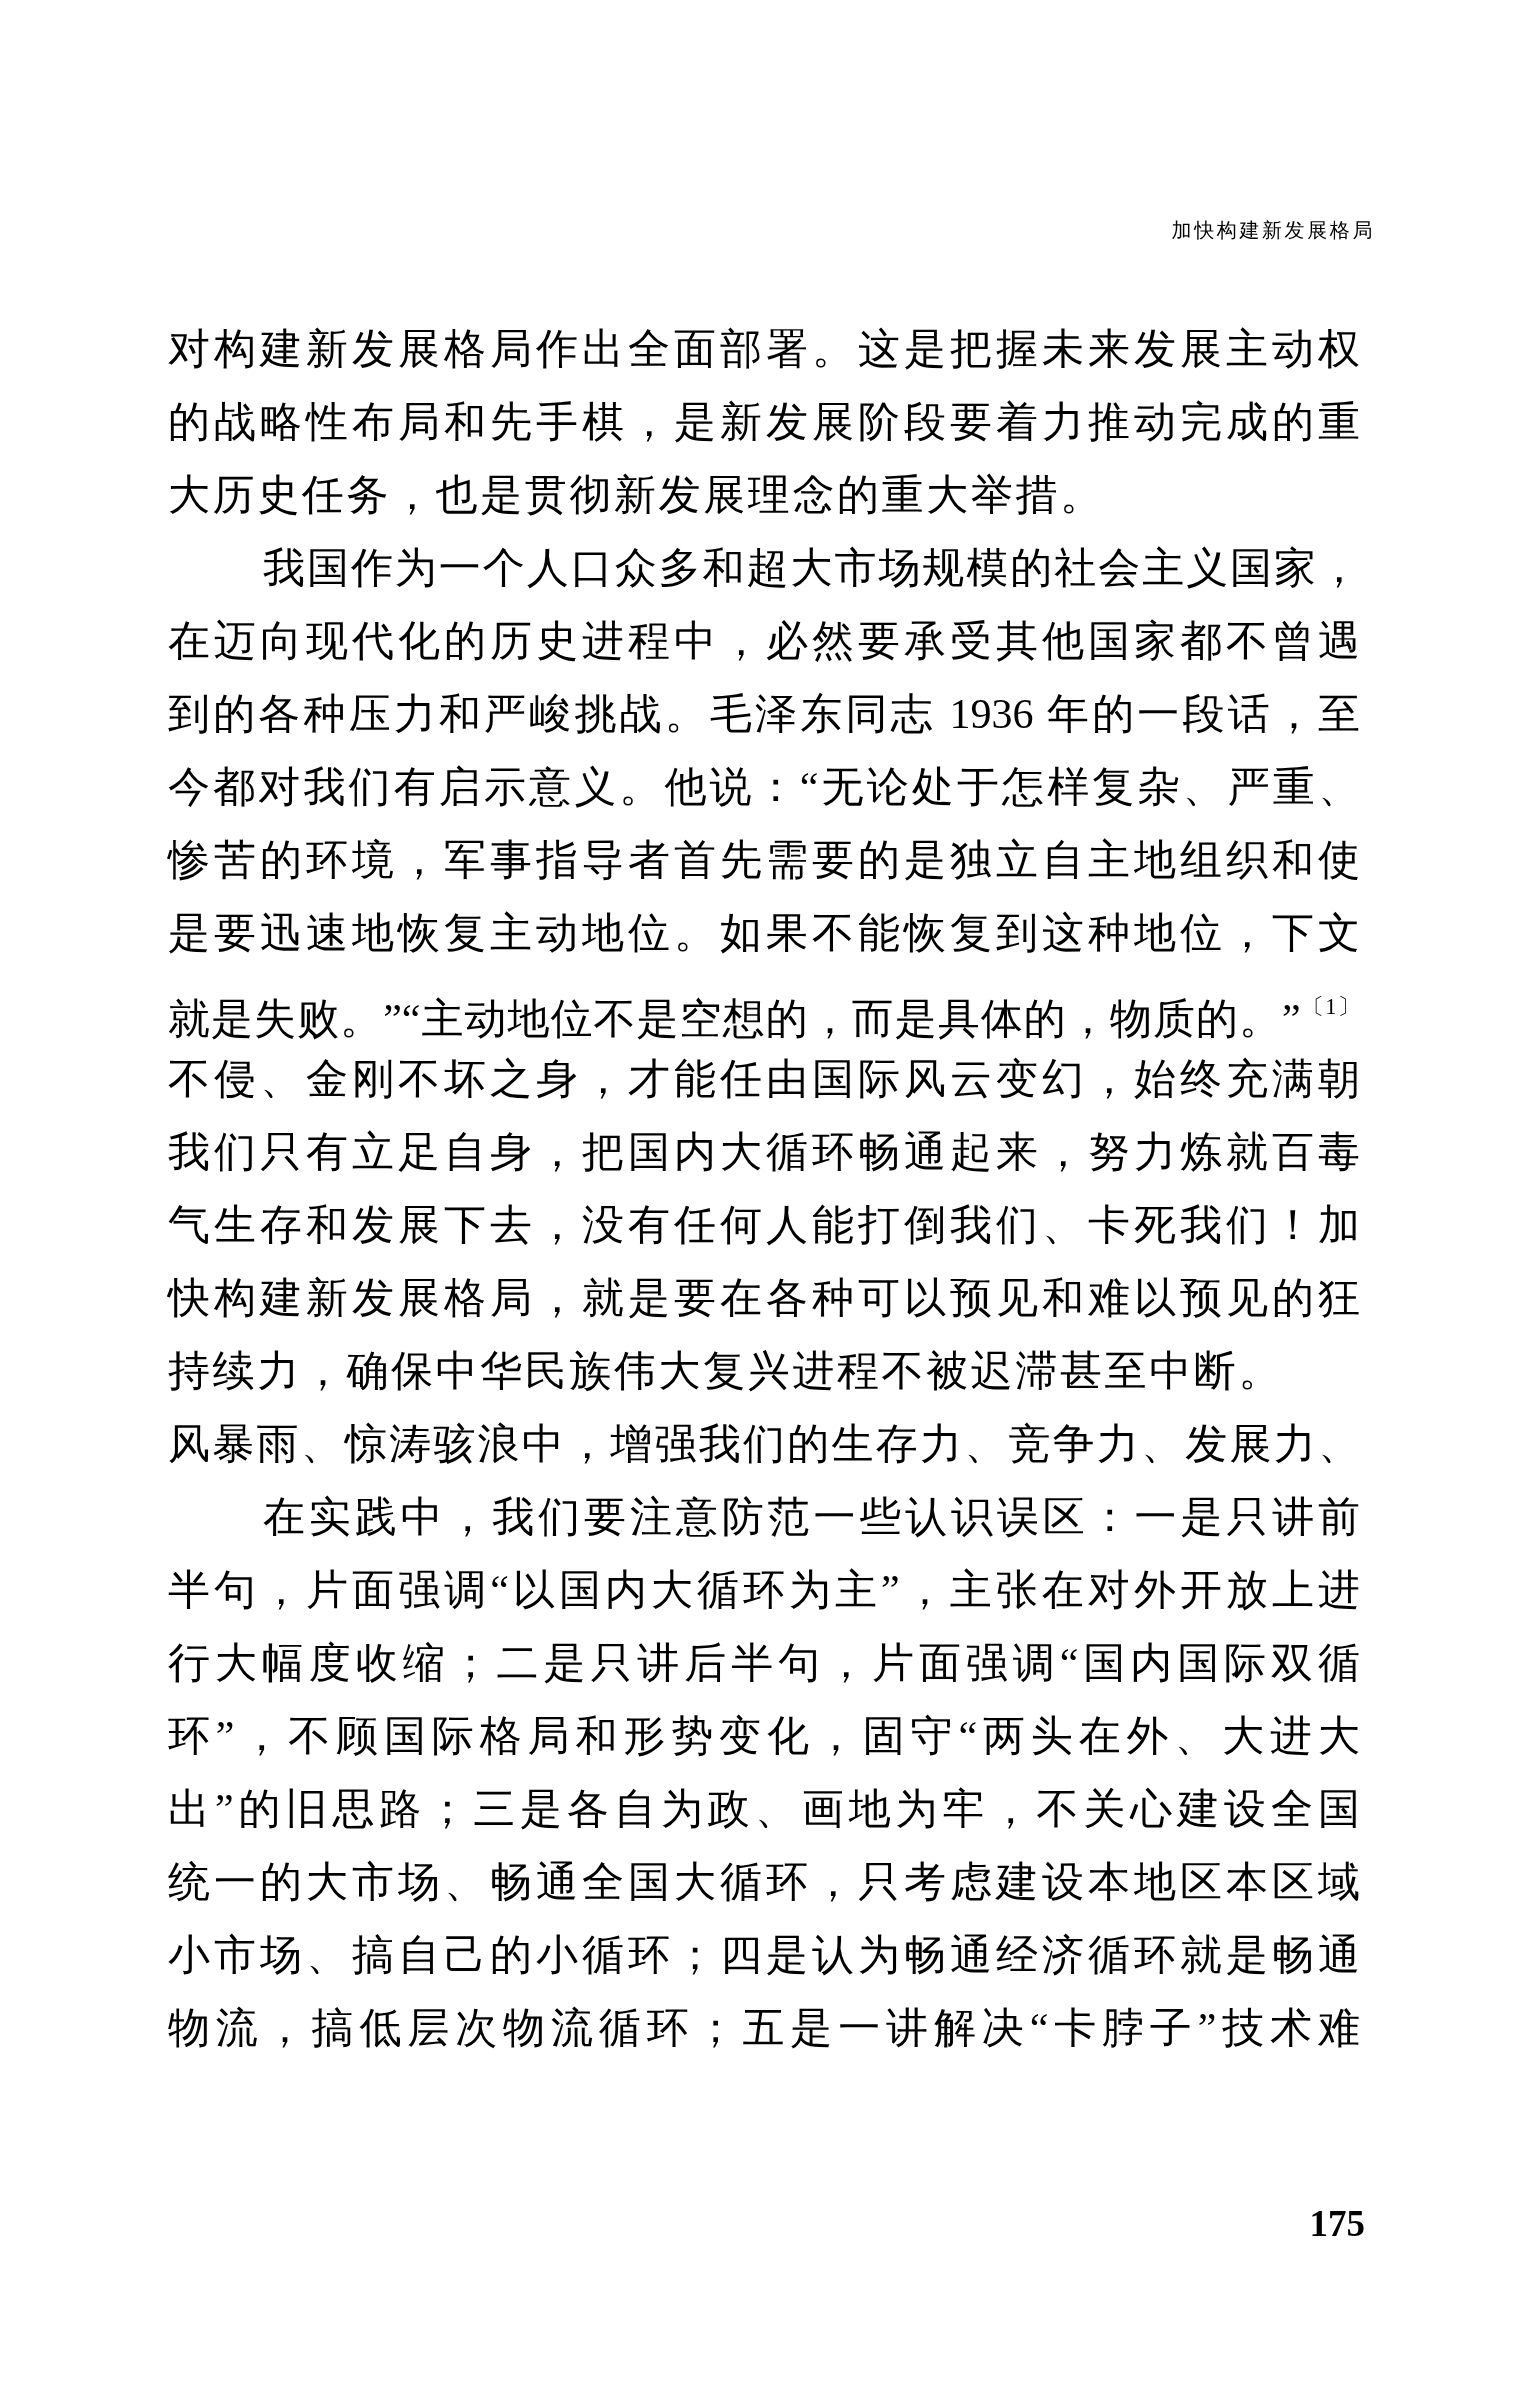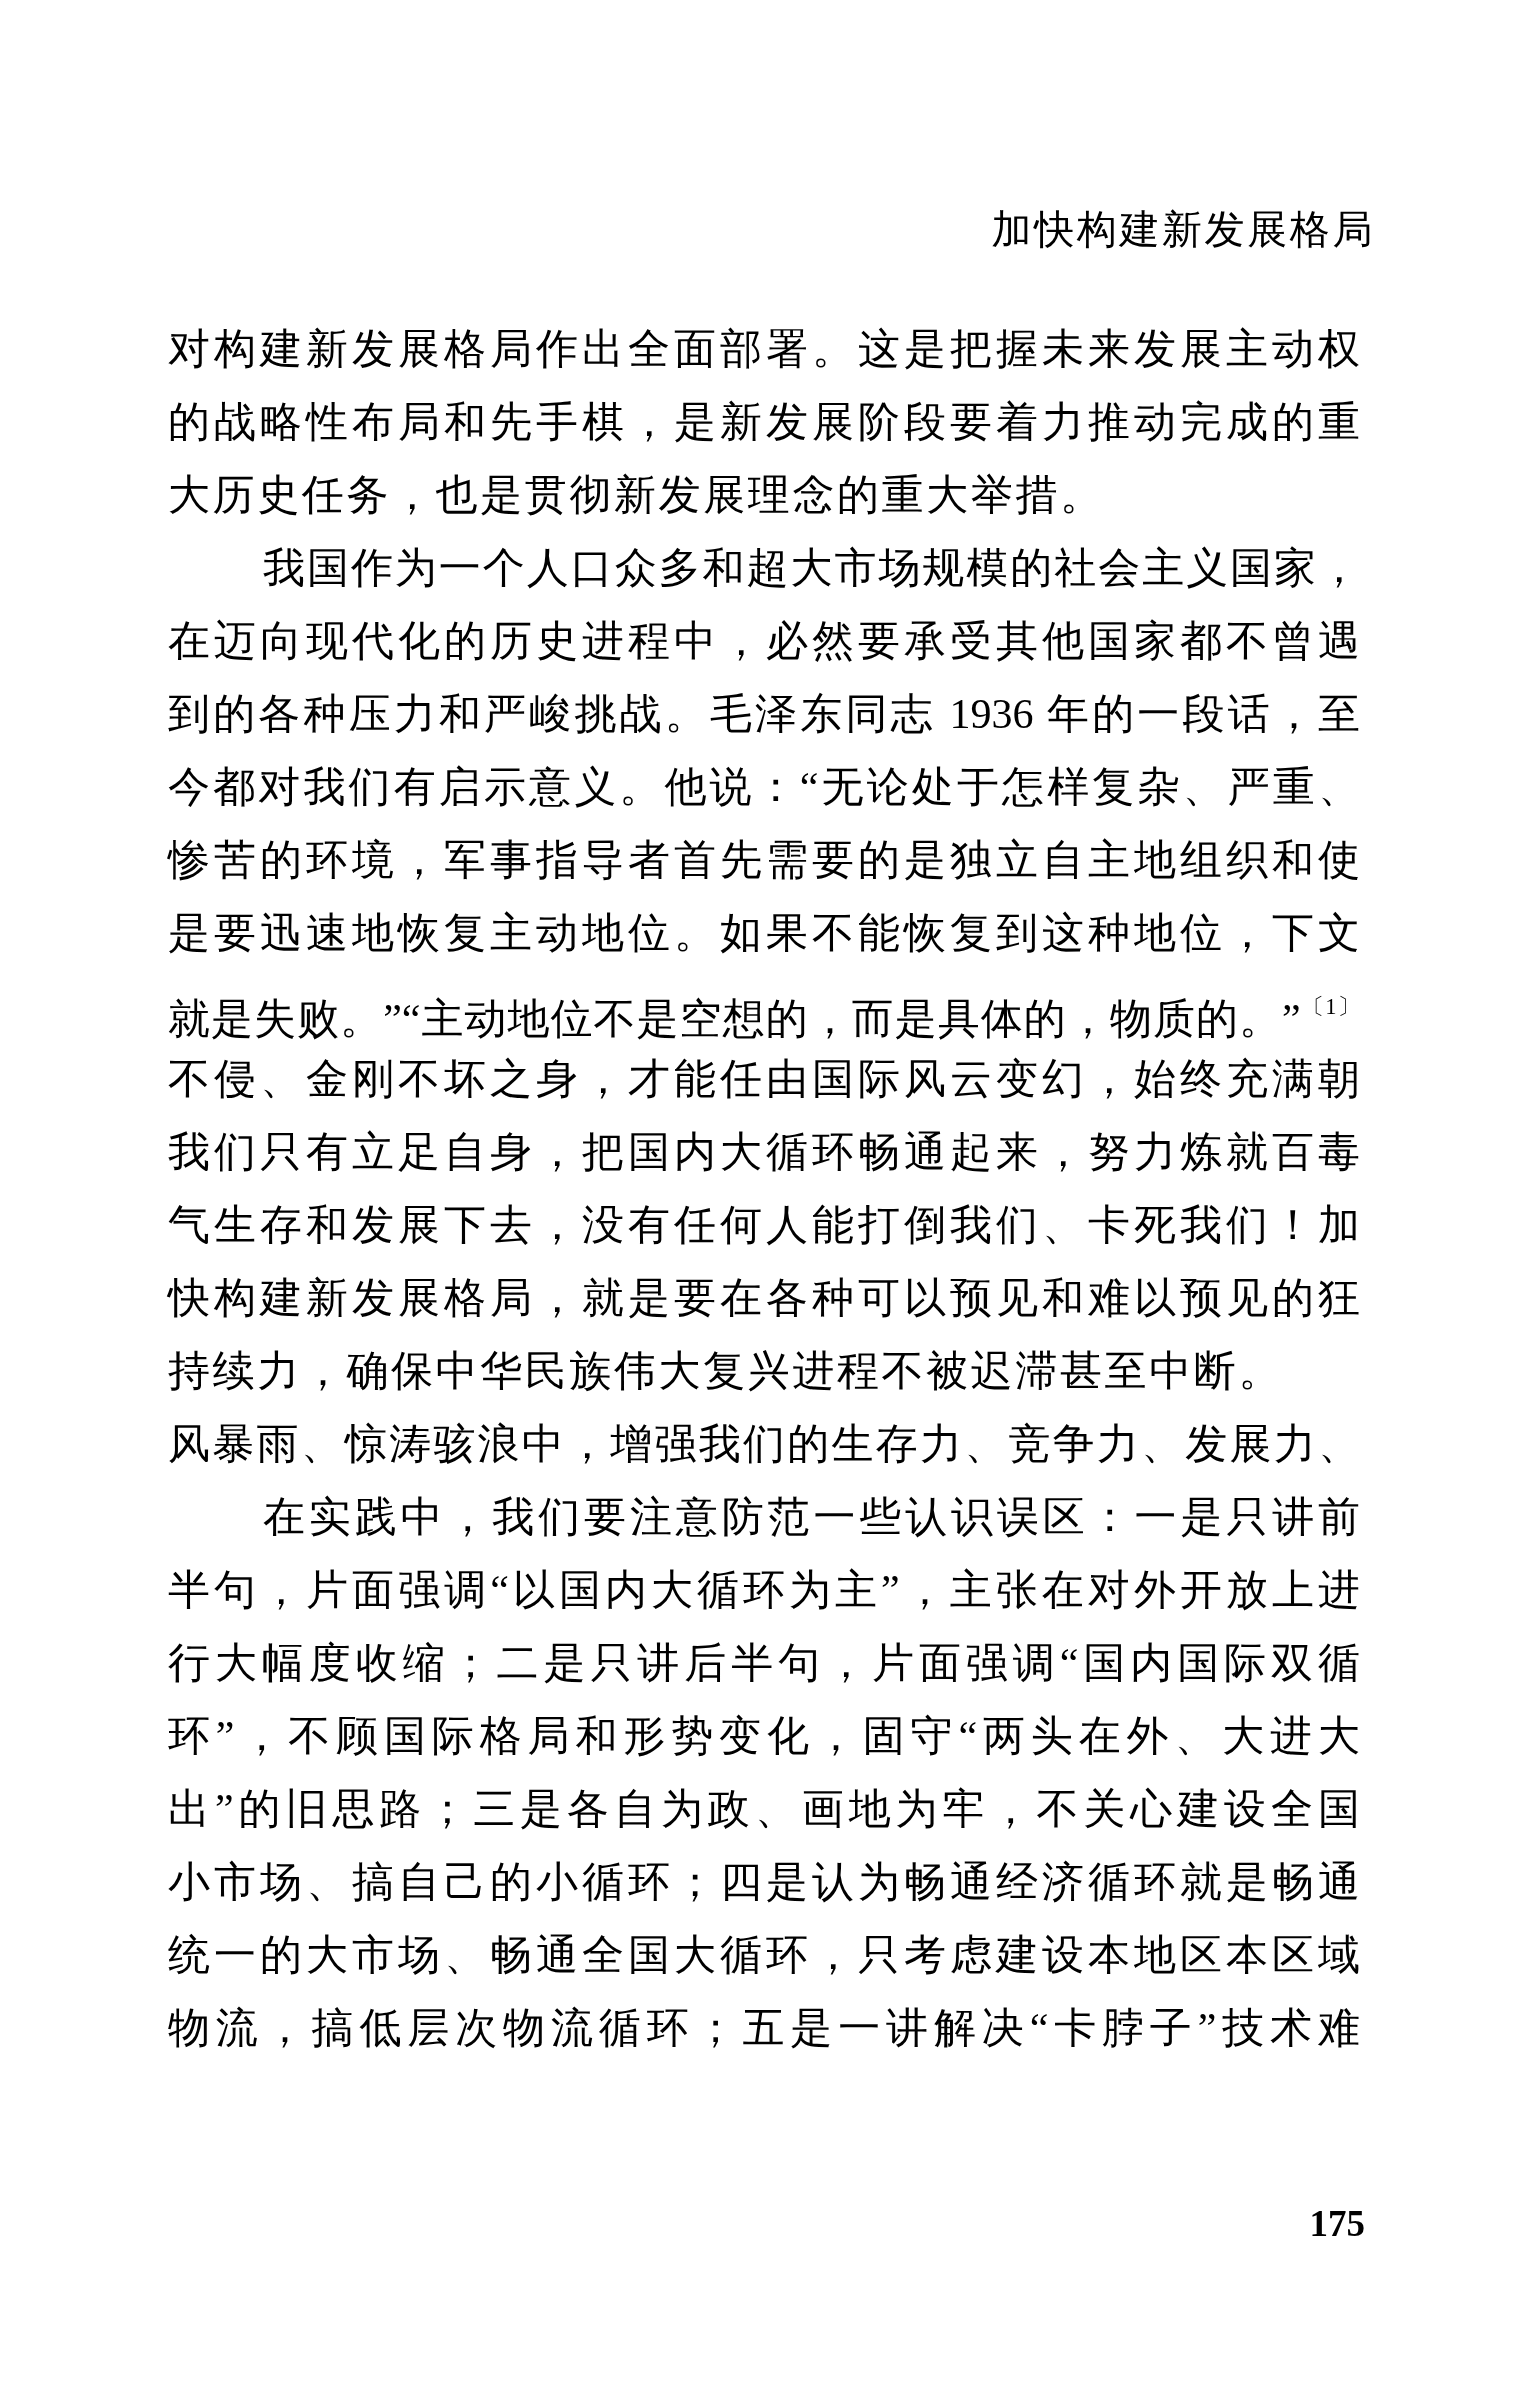--- a/index.html
+++ b/index.html
@@ -15,21 +15,21 @@
     color: #000000;
     font-family: "Liberation Serif", "DejaVu Serif", serif;
     overflow: hidden;
   }
   .running-head {
     position: absolute;
     top: 210px;
     left: 180px;
     width: 1195px;
     text-align: right;
-    font-size: 40px;
+    font-size: 20px;
     letter-spacing: 2.6px;
     line-height: 40px;
     white-space: nowrap;
   }
   .body-text {
     position: absolute;
     top: 313px;
     left: 168px;
     width: 1192px;
   }
@@ -88,20 +88,20 @@
       <div class="line">我们只有立足自身，把国内大循环畅通起来，努力炼就百毒</div>
       <div class="line">气生存和发展下去，没有任何人能打倒我们、卡死我们！加</div>
       <div class="line">快构建新发展格局，就是要在各种可以预见和难以预见的狂</div>
       <div class="line flush-last">持续力，确保中华民族伟大复兴进程不被迟滞甚至中断。</div>
       <div class="line">风暴雨、惊涛骇浪中，增强我们的生存力、竞争力、发展力、</div>
       <div class="line indent">在实践中，我们要注意防范一些认识误区：一是只讲前</div>
       <div class="line">半句，片面强调“以国内大循环为主”，主张在对外开放上进</div>
       <div class="line">行大幅度收缩；二是只讲后半句，片面强调“国内国际双循</div>
       <div class="line">环”，不顾国际格局和形势变化，固守“两头在外、大进大</div>
       <div class="line">出”的旧思路；三是各自为政、画地为牢，不关心建设全国</div>
+      <div class="line">统一的大市场、畅通全国大循环，只考虑建设本地区本区域</div>
       <div class="line">小市场、搞自己的小循环；四是认为畅通经济循环就是畅通</div>
-      <div class="line">统一的大市场、畅通全国大循环，只考虑建设本地区本区域</div>
       <div class="line">物流，搞低层次物流循环；五是一讲解决“卡脖子”技术难</div>
     </div>
 
   <div class="page-number">175</div>
 </div>
 
 
 </body></html>

